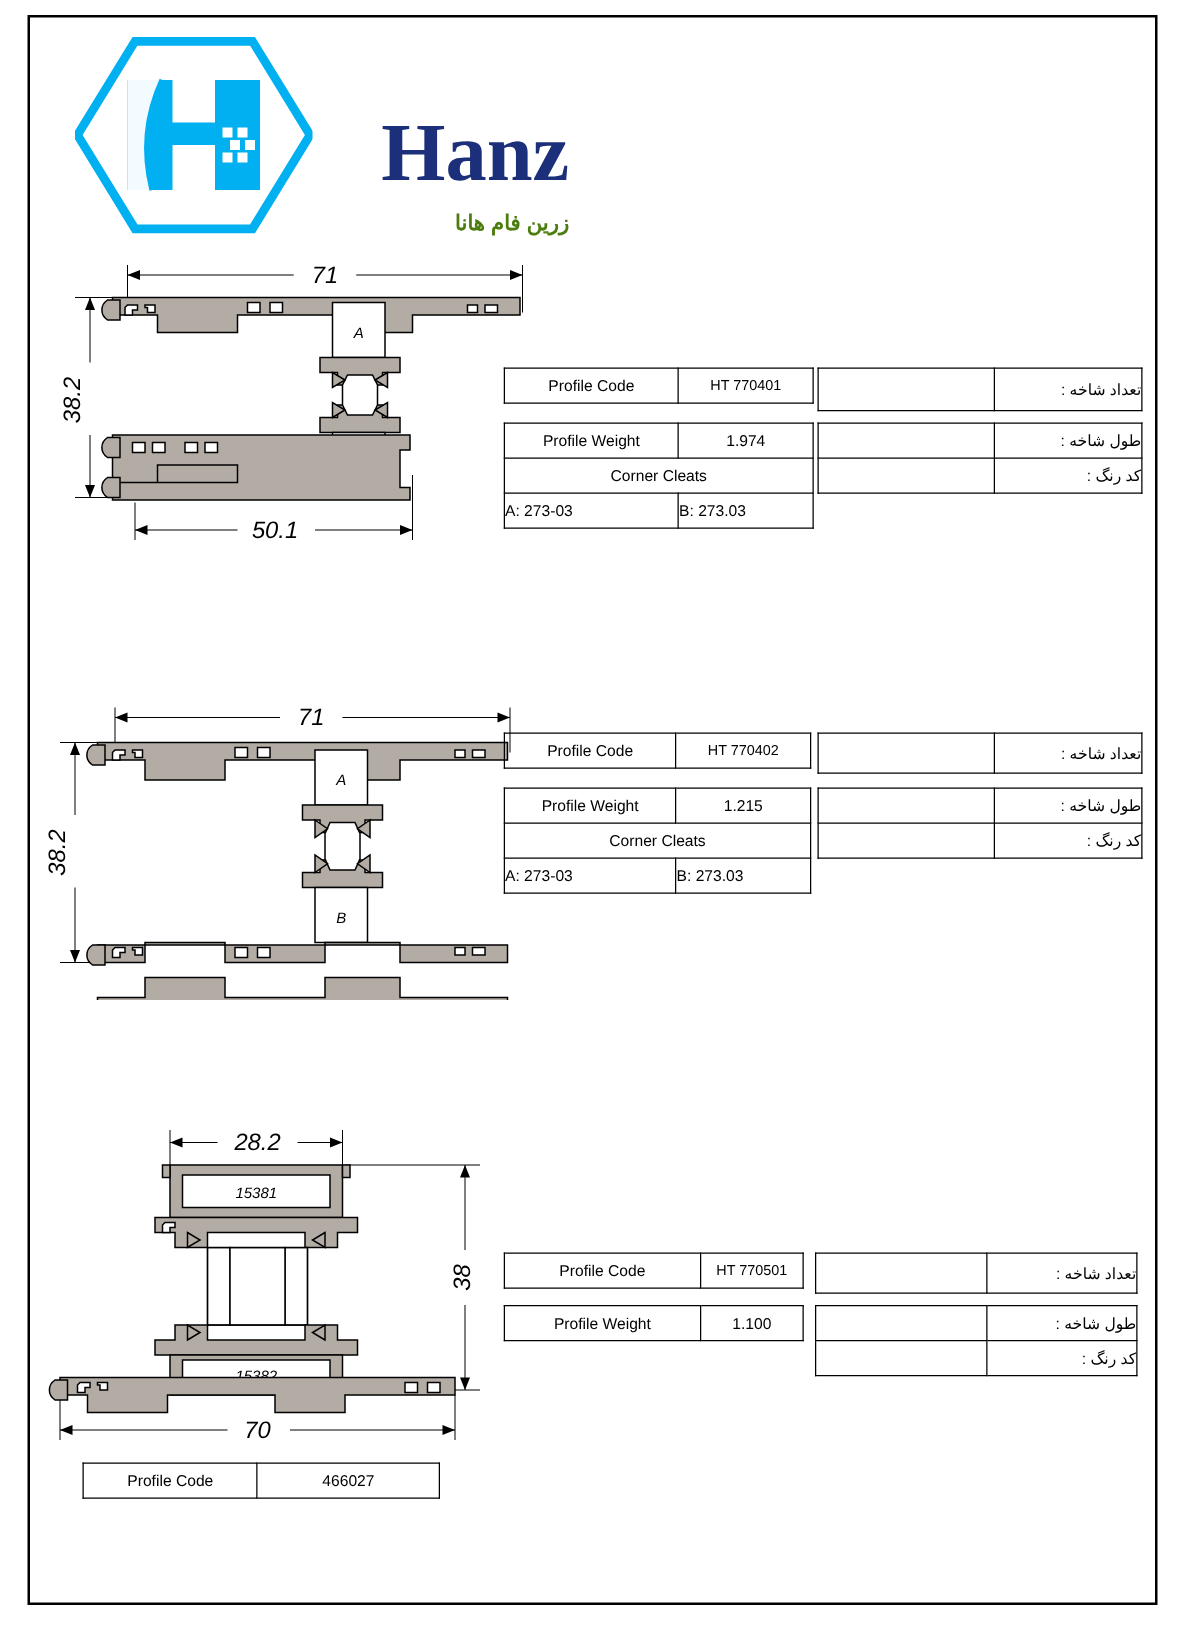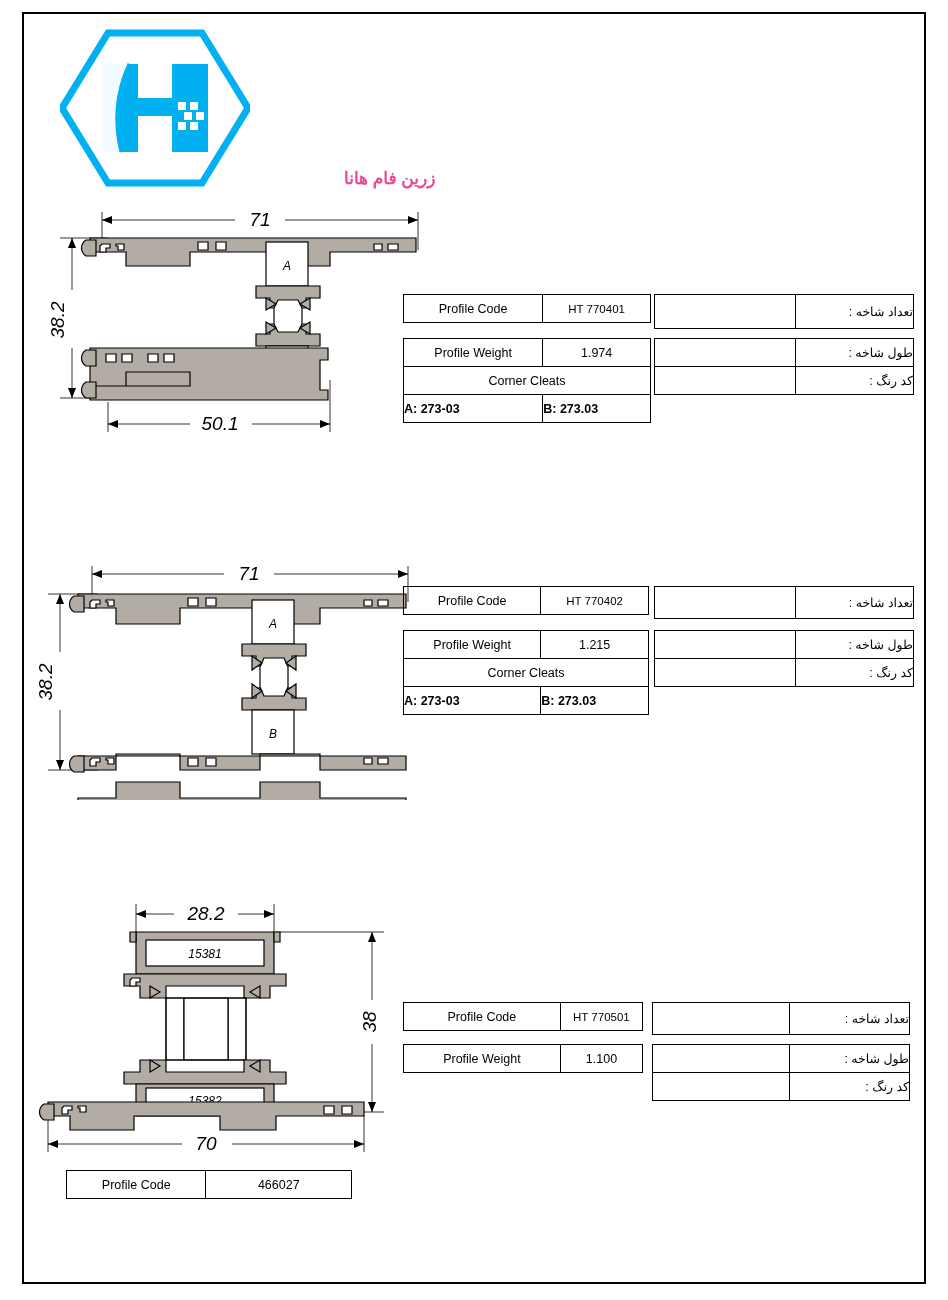--- a/index.html
+++ b/index.html
@@ -4,27 +4,27 @@
 <style>
   html,body{margin:0;padding:0;background:#ffffff;}
   body{width:948px;height:1300px;font-family:"Liberation Sans",sans-serif;color:#000;}
   .page{position:relative;width:948px;height:1300px;box-sizing:border-box;}
   .page-border{position:absolute;left:22px;top:12px;width:904px;height:1272px;border:2px solid #000;box-sizing:border-box;}
 
   
   .logo-block{position:absolute;left:60px;top:28px;width:430px;height:160px;}
   .hex{position:absolute;left:0;top:0;width:190px;height:160px;}
   .brand{position:absolute;left:245px;top:62px;font-family:"Liberation Serif",serif;font-size:66px;font-weight:bold;color:#1b2f7a;letter-spacing:0px;line-height:1;}
-  .brand-fa{position:absolute;left:284px;top:140px;font-size:17px;font-weight:bold;color:#ec4899;direction:rtl;}
+  .brand-fa{position:absolute;left:304px;top:140px;font-size:17px;font-weight:bold;color:#4d7c0f;direction:rtl;}
 
   
   .tbl{position:absolute;border-collapse:collapse;font-size:12.5px;}
   .tbl td{border:1px solid #000;padding:0;height:27px;vertical-align:middle;}
   .c{text-align:center;}
-  .l{text-align:left;padding-left:10px;font-weight:bold;}
+  .l{text-align:left;padding-left:10px;}
   .rtl{direction:rtl;text-align:right;padding-right:10px;font-size:12.5px;}
   .small{font-size:11.5px;}
 
   
   .dwg{position:absolute;font-style:italic;}
   svg{display:block;}
   .dim-txt{font-family:"Liberation Sans",sans-serif;font-size:19px;fill:#000;}
   .lbl-txt{font-family:"Liberation Sans",sans-serif;font-size:12px;fill:#000;}
   .metal{fill:#b3aca4;stroke:#000;stroke-width:1.2;}
   .white{fill:#ffffff;stroke:#000;stroke-width:1.2;}
@@ -45,20 +45,21 @@
         <rect x="118" y="74" width="8" height="8"></rect>
         <rect x="130" y="74" width="8" height="8"></rect>
         <rect x="124" y="84" width="8" height="8"></rect>
         <rect x="136" y="84" width="8" height="8"></rect>
         <rect x="118" y="94" width="8" height="8"></rect>
         <rect x="130" y="94" width="8" height="8"></rect>
       </g>
       <path d="M70,36 C58,62 54,92 62,124 L42,124 L42,36 Z" fill="#ffffff" opacity="0.95"></path>
       <path d="M70,36 C58,62 54,92 62,124" fill="none" stroke="#00b0f0" stroke-width="5"></path>
     </svg>
+    <div class="brand">Hanz</div>
     <div class="brand-fa">زرین فام هانا</div>
   </div>
 
   <div class="dwg" style="left:30px;top:190px;">
     <svg width="400" height="280" viewBox="0 0 400 280">
 
       <line class="thin" x1="72" y1="22" x2="72" y2="60"></line>
       <line class="thin" x1="388" y1="22" x2="388" y2="60"></line>
       <line class="thin" x1="72" y1="30" x2="388" y2="30"></line>
       <path d="M72,30 L82,26 L82,34 Z" fill="#000"></path>

